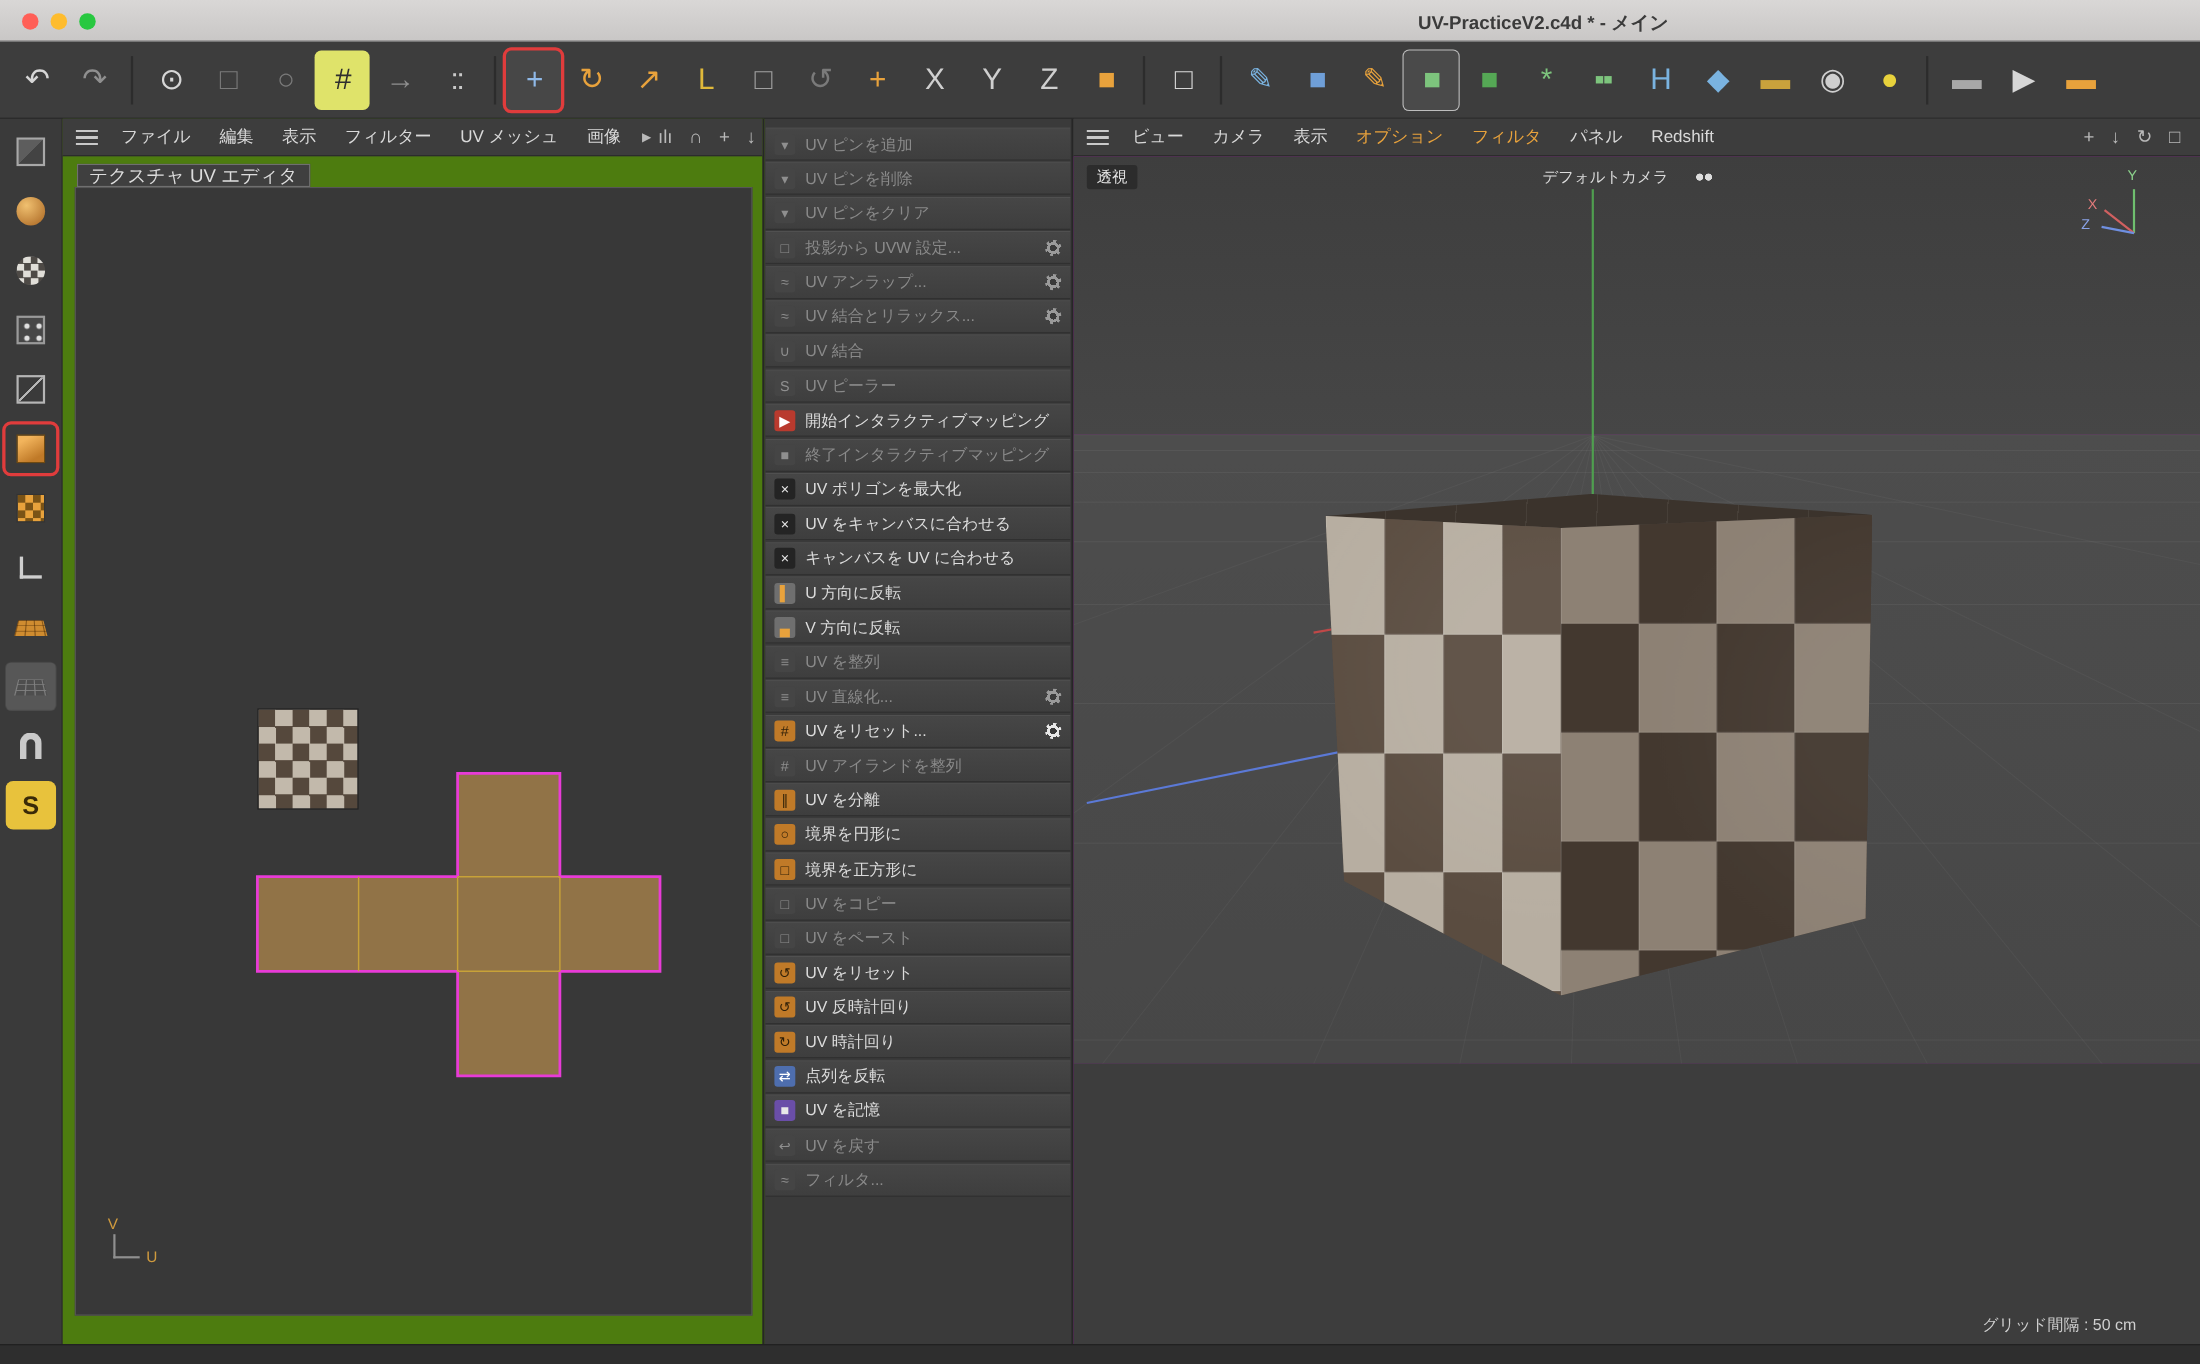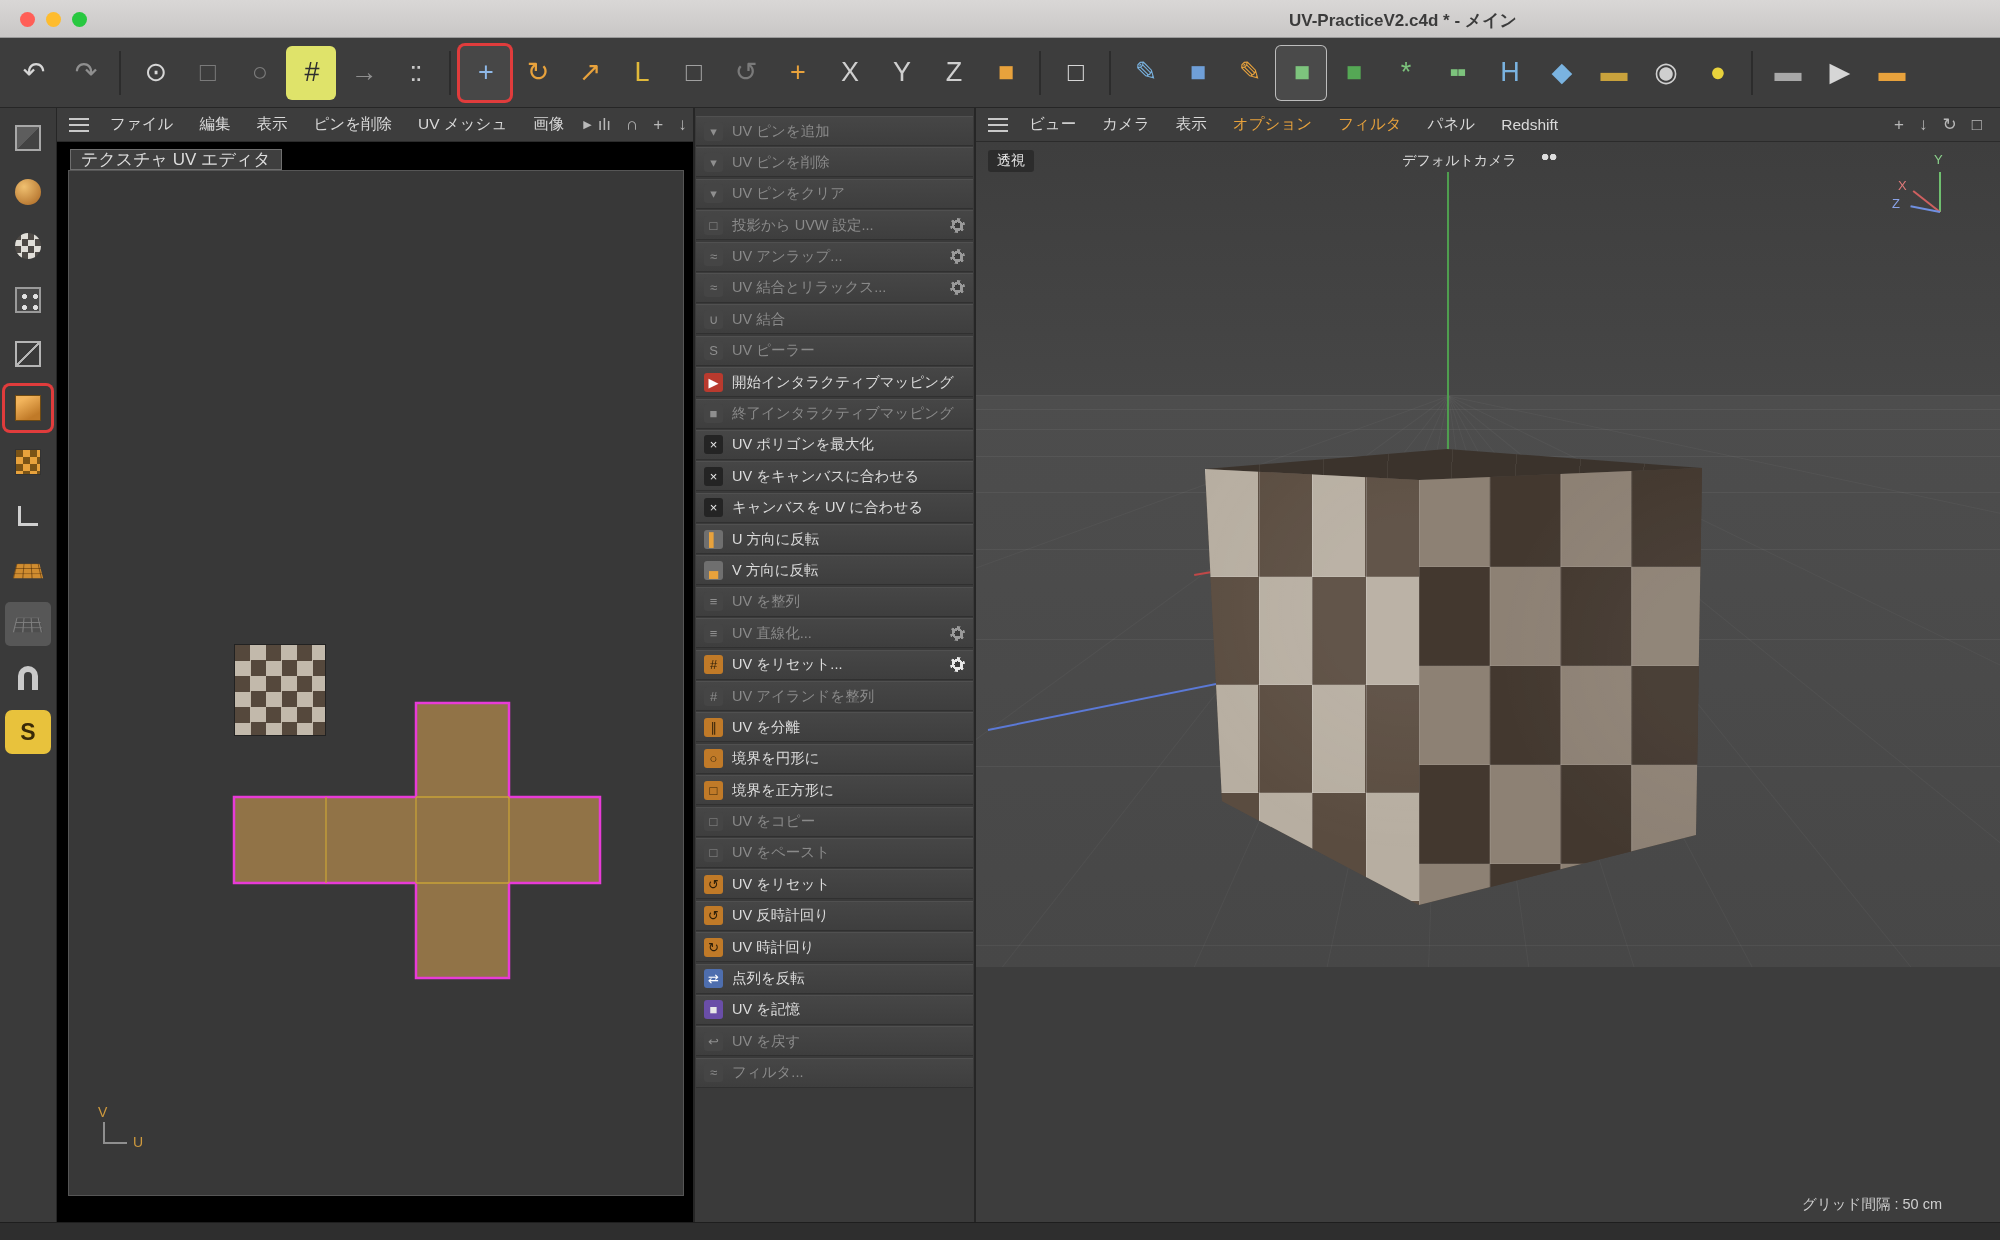--- a/index.html
+++ b/index.html
@@ -59,21 +59,21 @@
     background:repeating-linear-gradient(to bottom,#c9c9c9 0 2px,transparent 2px 6px); }
   .menu-items { display:flex; align-items:center; }
   .mitem { padding:0 13px; white-space:nowrap; }
   .mitem.accent { color:#e8a23c; }
   .marrow { font-size:11px; color:#b9b9b9; padding:0 6px; }
   .spacer { flex:1; }
   .micons { display:flex; align-items:center; gap:15px; margin-right:8px; }
   .micon { color:#b9b9b9; font-size:17px; line-height:1; }
 
   
-  .uv-panel { width:638px; flex:0 0 auto; position:relative; background:#000000; border-right:2px solid #262626; }
+  .uv-panel { width:638px; flex:0 0 auto; position:relative; background:#4d7c0f; border-right:2px solid #262626; }
   .uv-tab { position:absolute; left:13px; top:41px; height:21px; padding:0 10px; z-index:3;
     background:#3f3f3f; border:1px solid #6f6f6f; font-size:17px; color:#dddddd; display:flex; align-items:center; white-space:nowrap; }
   .uv-canvas { position:absolute; left:11px; right:9px; top:62px; bottom:26px;
     border:1px solid #565656; background:#383838; overflow:hidden; }
   .uv-thumb { position:absolute; left:165px; top:473px; width:92px; height:92px; border:1px solid #222;
     background:repeating-conic-gradient(#c2b9ab 0 25%,#55483c 0 50%); background-size:31px 31px; }
   .uv-svg { position:absolute; left:0; top:0; }
   .uv-axis { position:absolute; left:22px; top:935px; width:60px; height:50px; font-size:14px; color:#cf9a3e; }
   .uv-axis .axis-l { position:absolute; left:12px; top:16px; width:24px; height:22px;
     border-left:2px solid #8f8f8f; border-bottom:2px solid #8f8f8f; }
@@ -137,21 +137,21 @@
       radial-gradient(circle at 60% 40%, rgba(255,255,255,0.04) 0 20%, transparent 55%),
       repeating-linear-gradient(90deg,rgba(220,220,220,0.14) 0 1px,transparent 1px 70.75px),
       repeating-linear-gradient(0deg,rgba(220,220,220,0.10) 0 1px,transparent 1px 99px),
       repeating-conic-gradient(#43382f 0% 25%,#8d8174 0% 50%);
     background-size:auto,141.5px 198px,141.5px 198px,141.5px 198px;
     background-position:223px 22px; }
 
   .persp-label { position:absolute; left:12px; top:8px; z-index:4; background:rgba(30,30,30,0.55);
     padding:2px 9px; border-radius:3px; font-size:14px; color:#e5e5e5; }
   .cam-label { position:absolute; left:504px; top:10px; transform:translateX(-50%); z-index:4;
-    display:flex; gap:23px; font-size:14px; color:#dcdcdc; white-space:nowrap; }
+    display:flex; gap:23px; align-items:center; font-size:14px; color:#dcdcdc; white-space:nowrap; }
   .cam-dots { width:18px; height:10px;
     background:radial-gradient(circle 3px at 5px 5px,#ddd 3px,transparent 3.5px),
                radial-gradient(circle 3px at 13px 5px,#ddd 3px,transparent 3.5px); }
   .gizmo { position:absolute; left:900px; top:0; width:120px; height:110px; z-index:4; font-size:13px; }
   .gy-line { position:absolute; left:63px; top:30px; width:2px; height:40px; background:#6fbf6f; }
   .gx-line { position:absolute; left:64px; top:69px; width:34px; height:2px; background:#d06060;
     transform-origin:left center; transform:rotate(-142deg); }
   .gz-line { position:absolute; left:64px; top:69px; width:30px; height:2px; background:#6f8fe0;
     transform-origin:left center; transform:rotate(-169deg); }
   .gy-lab { position:absolute; left:58px; top:10px; color:#8bd08b; }
@@ -352,21 +352,21 @@
     </div>
 
   <div class="uv-panel">
     <div class="menubar">
       <span class="hamburger"></span>
       <span class="menu-items">
 
       <span class="mitem"><span>ファイル</span></span>
           <span class="mitem"><span>編集</span></span>
           <span class="mitem"><span>表示</span></span>
-          <span class="mitem"><span>ピンを削除</span></span>
+          <span class="mitem"><span>フィルター</span></span>
           <span class="mitem"><span>UV メッシュ</span></span>
           <span class="mitem"><span>画像</span></span>
         </span>
       <span class="marrow">▶</span>
       <span class="spacer"></span>
       <span class="micons">
 
       <span class="micon"><span>ılı</span></span>
           <span class="micon"><span>∩</span></span>
           <span class="micon"><span>+</span></span>

